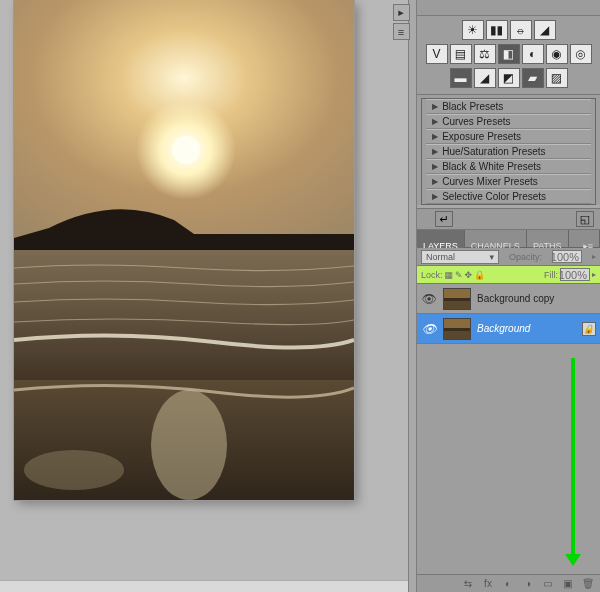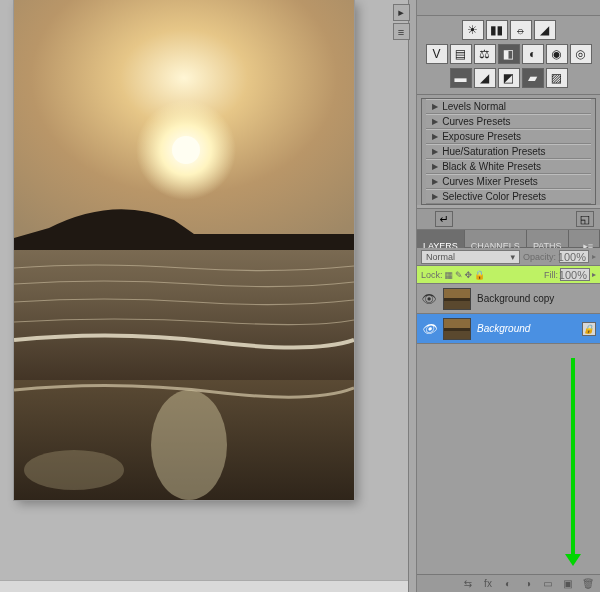--- a/index.html
+++ b/index.html
@@ -79,21 +79,21 @@
     display:flex; align-items:center; justify-content:space-between; padding: 0 6px 0 18px;}
   .sub-strip .ic { width:18px; height:16px; border:1px solid #666;
     display:inline-flex; align-items:center; justify-content:center; font-size:11px; }
 
   
   .tabs { display:flex; height: 18px; background:#8e8e8e; border-bottom:1px solid #666;}
   .tab { padding: 16px 6px; font-size:9px; color:#ddd; border-right:1px solid #666;
     display:flex; align-items:center; cursor:pointer;}
   .tab.active { background:#6e6e6e; color:#fff; }
   .ctrl-row { height: 18px; display:flex; align-items:center; padding:0 4px;
-    gap:3px; border-bottom:1px solid #7a7a7a; background:#9a9a9a; color:#6c6c6c; font-size:9px;}
+    gap:10px; border-bottom:1px solid #7a7a7a; background:#9a9a9a; color:#6c6c6c; font-size:9px;}
   .blend-mode { flex:1; height:14px; background:#d8d8d8; border:1px solid #777;
     padding:0 4px; display:flex; align-items:center; font-size:9px; color:#555;}
   .pct-box { width:30px; height:13px; background:#d8d8d8; border:1px solid #777;
     font-size:11px; text-align:right; padding:0 2px; display:flex; align-items:center; justify-content:flex-end;}
   .lock-row { height: 18px; display:flex; align-items:center; padding:0 4px;
     gap:2px; border-bottom:1px solid #7a7a7a; background:#bef264; color:#6c6c6c; font-size:9px;}
   .layer-item { height: 30px; display:flex; align-items:center; padding:0 4px;
     gap:6px; border-bottom:1px solid #7a7a7a; font-size:10px; color:#222;}
   .eye { width:16px; height:16px; font-size:12px; display:flex; align-items:center;
     justify-content:center; color:#333;}
@@ -198,21 +198,21 @@
         <div class="adj-icon">◢</div>
         <div class="adj-icon">◩</div>
         <div class="adj-icon dark">▰</div>
         <div class="adj-icon">▨</div>
       </div>
     </div>
     <div class="preset-list">
       <div class="preset-frame">
         <div class="preset-item">
             <span class="tri">▶</span>
-            <span>Levels Normal</span>
+            <span>Black Presets</span>
           </div>
         <div class="preset-item">
             <span class="tri">▶</span>
             <span>Curves Presets</span>
           </div>
         <div class="preset-item">
             <span class="tri">▶</span>
             <span>Exposure Presets</span>
           </div>
         <div class="preset-item">

